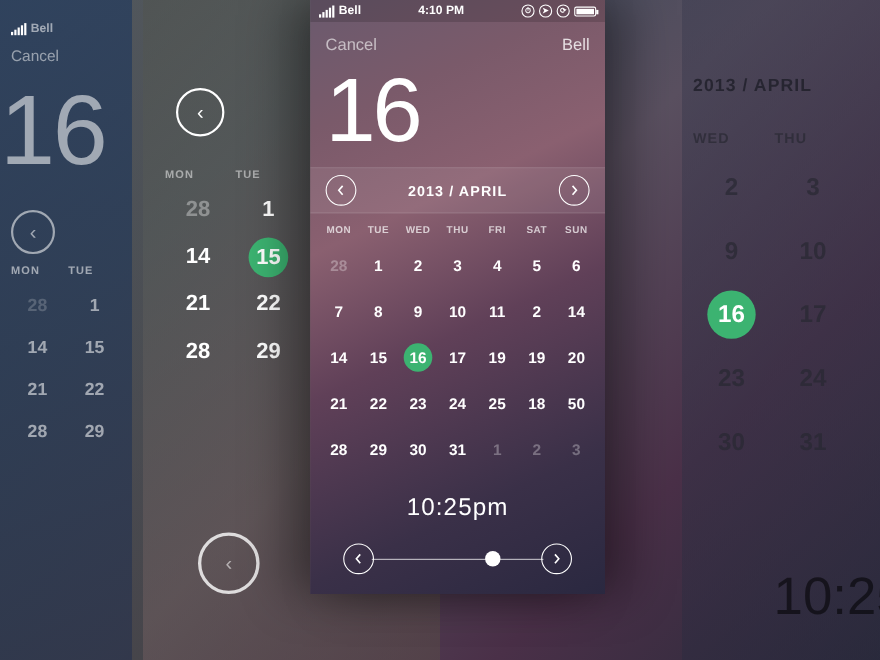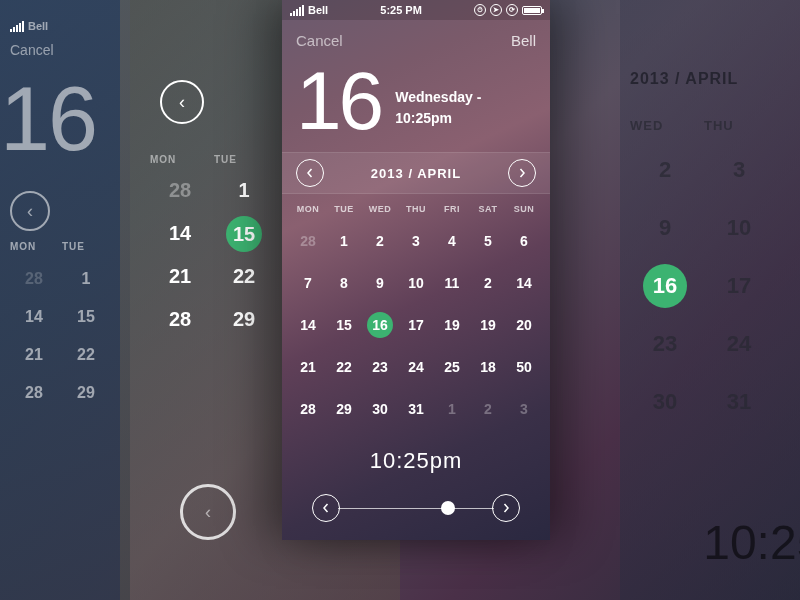--- a/index.html
+++ b/index.html
@@ -221,38 +221,37 @@
     <div class="sb-left">
       <div class="sb-signal">
           <span></span>
           <span></span>
           <span></span>
           <span></span>
           <span></span>
         </div>
       <span>Bell</span>
     </div>
-    <div>5:25 PM</div>
+    <div>4:10 PM</div>
     <div class="sb-right">
       <div class="sb-icon">⏱</div>
       <div class="sb-icon">➤</div>
       <div class="sb-icon">⟳</div>
       <div class="sb-batt"></div>
     </div>
   </div>
 
   <div class="navbar">
     <span style="color:rgba(255,255,255,0.6);cursor:pointer;">Cancel</span>
     <span style="cursor:pointer;">Bell</span>
   </div>
 
   <div class="big-date">
     <div class="big-num">16</div>
     <div class="big-meta">
-      <div class="line1">Wednesday - 10:25pm</div>
     </div>
   </div>
 
   <div class="month-nav">
     <div class="circ-btn">
       <svg viewBox="0 0 10 10">
           <path d="M6.5 1 L3 5 L6.5 9" stroke="#fff" stroke-width="1.5" fill="none"></path>
         </svg>
     </div>
     <div class="month-label">2013 / APRIL</div>

